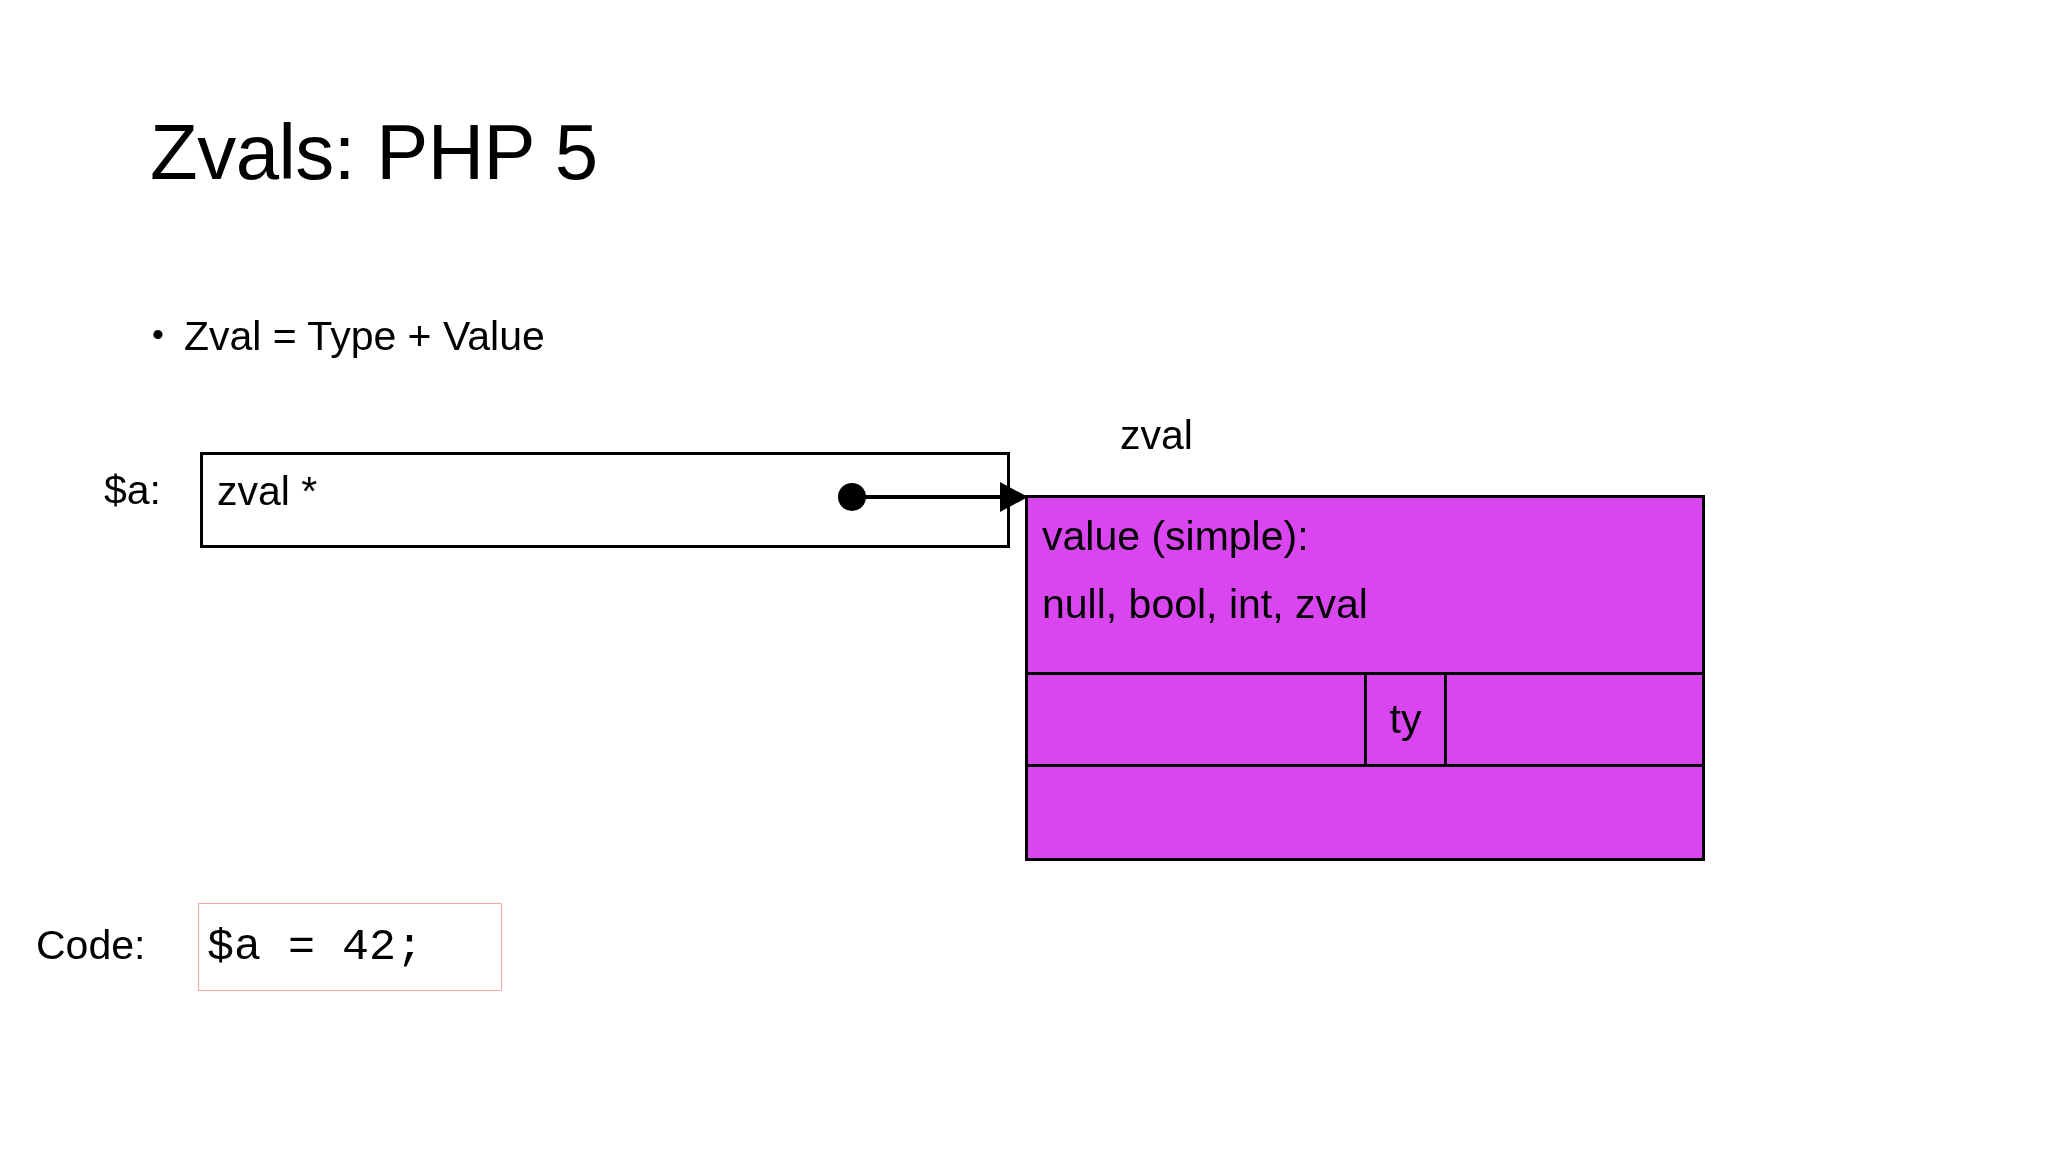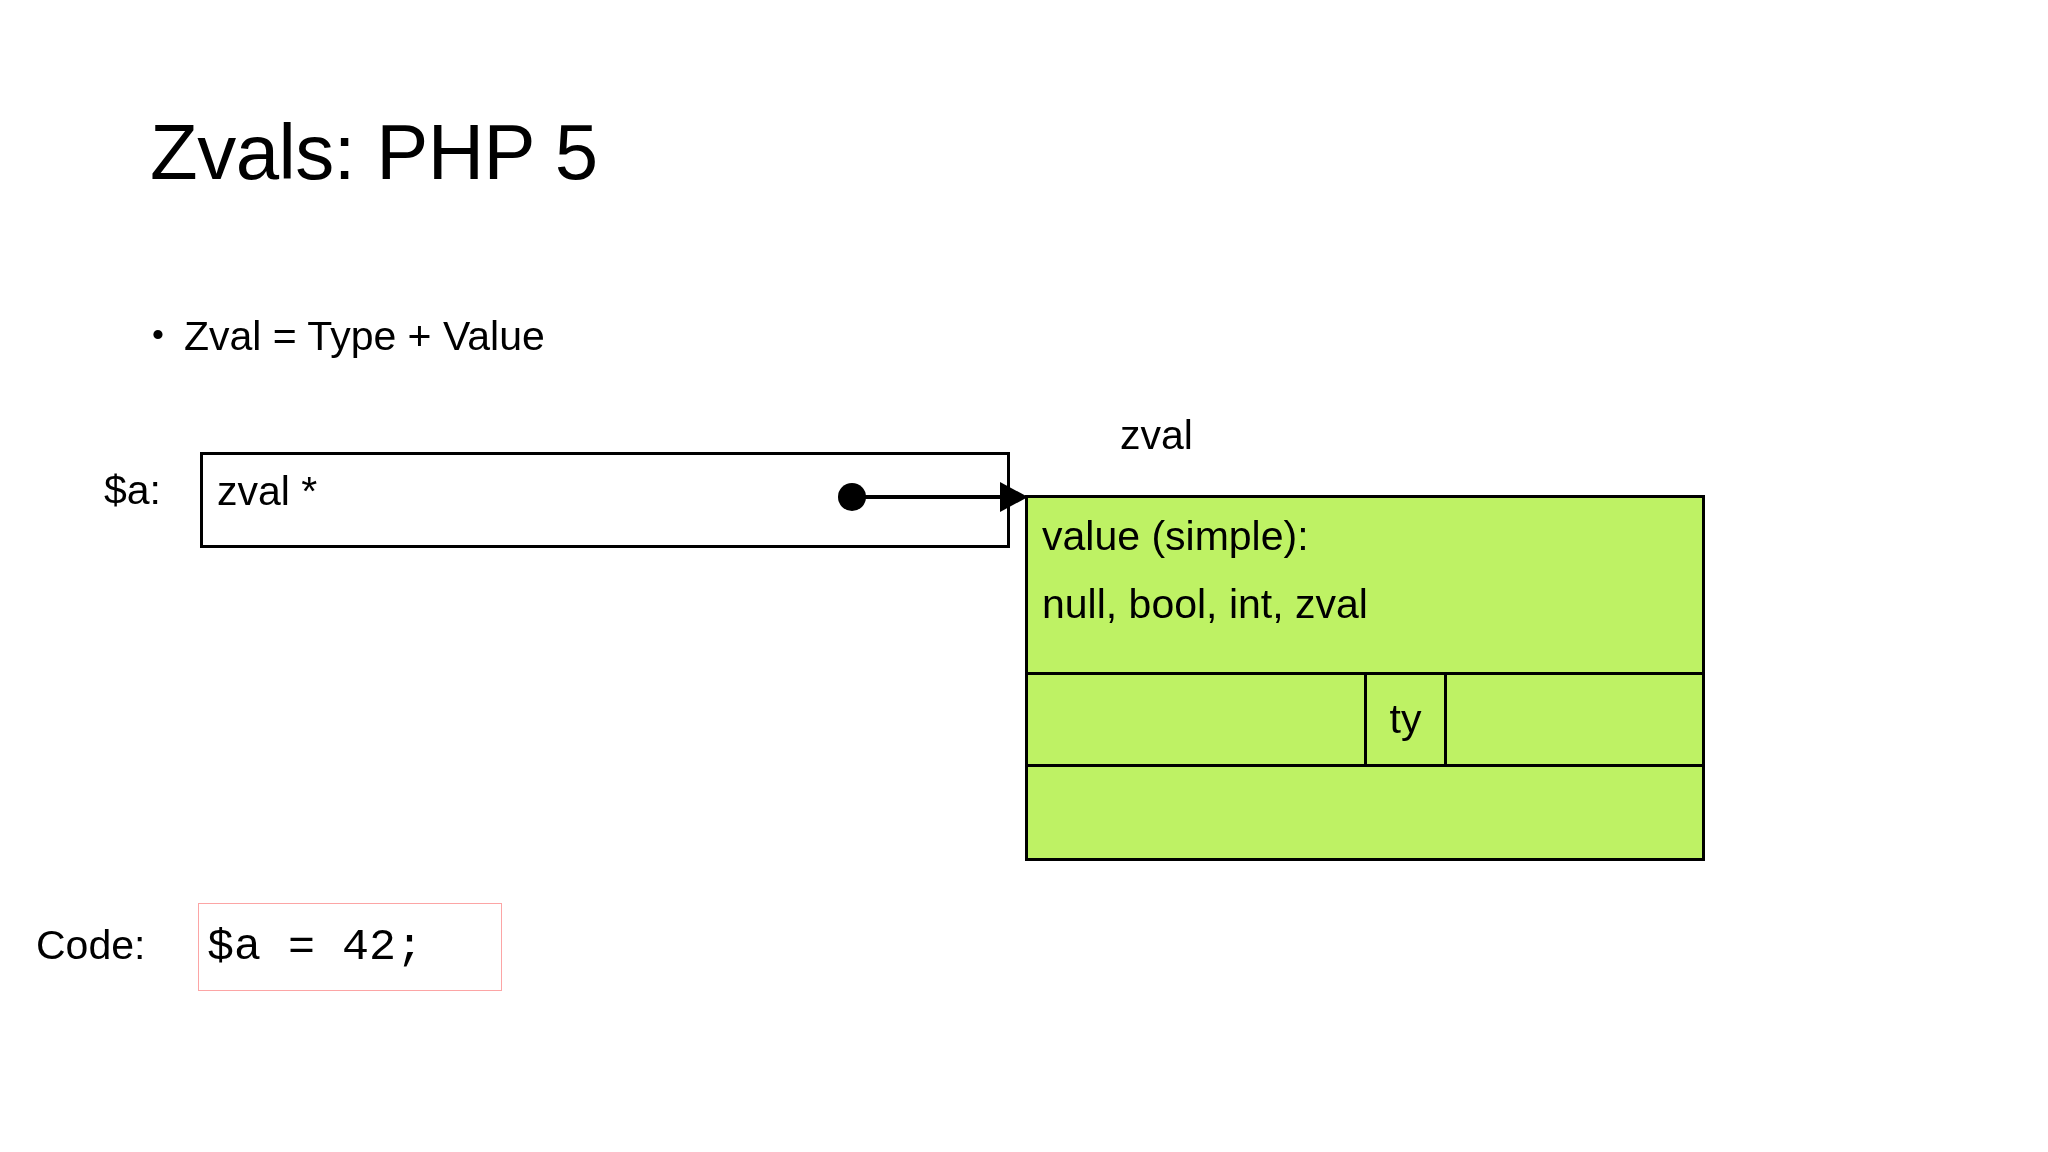--- a/index.html
+++ b/index.html
@@ -112,21 +112,21 @@
     margin-left: 20px;
   }
   .zval-box {
     position: absolute;
     left: 1025px;
     top: 495px;
     width: 680px;
     height: 366px;
     border: 3px solid #000000;
     box-sizing: border-box;
-    background: #bef264;
+    background: #d946ef;
     display: flex;
     flex-direction: column;
   }
   .zval-row {
     box-sizing: border-box;
     position: relative;
   }
   .zval-row.value-row {
     height: 175px;
     padding: 18px 0 0 14px;

